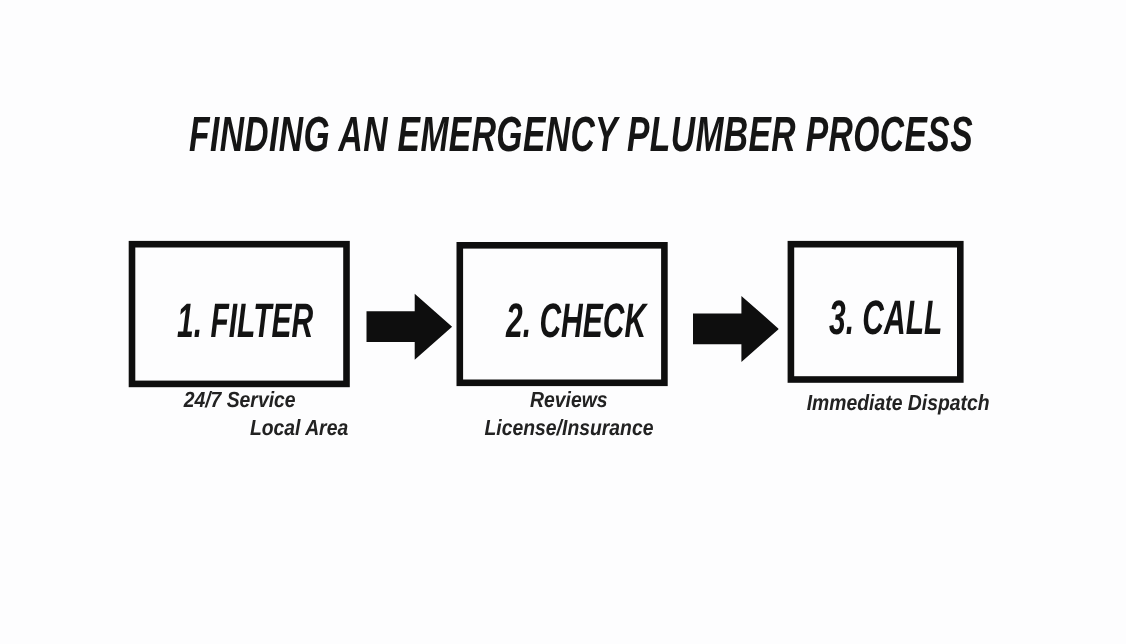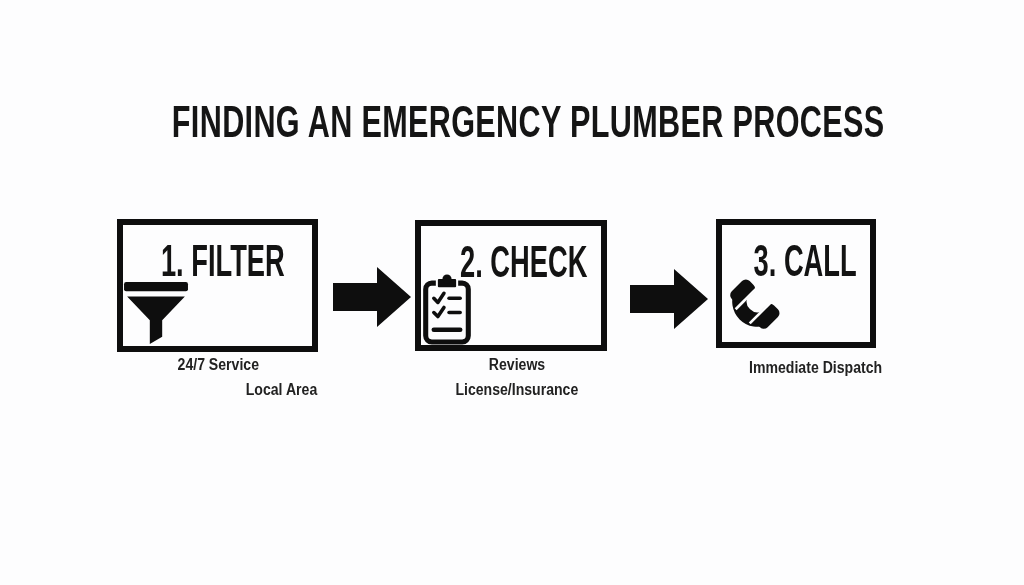--- a/index.html
+++ b/index.html
@@ -4,20 +4,21 @@
 <style>
   html, body { margin: 0; padding: 0; background: #ffffff; }
   #canvas {
     position: relative;
     width: 1024px;
     height: 585px;
     background: #fdfdfe;
     overflow: hidden;
     font-family: "Liberation Sans", sans-serif;
     color: #151515;
+    font-style: italic;
   }
   
   .title {
     position: absolute;
     top: 97px;
     left: 8px;
     width: 1024px;
     margin: 0;
     text-align: center;
     font-size: 45px;
@@ -28,22 +29,22 @@
     transform: scaleX(0.68);
     transform-origin: 512px center;
     white-space: nowrap;
   }
   
   .step-box {
     position: absolute;
     border: 6px solid #0e0e0e;
     background: #fdfdfe;
     display: flex;
-    flex-direction: column;
-    align-items: flex-start;
+    flex-direction: row;
+    align-items: center;
     box-sizing: border-box;
   }
   #box-filter { left: 117px; top: 219px; width: 201px; height: 133px; }
   #box-check  { left: 415px; top: 220px; width: 192px; height: 131px; }
   #box-call   { left: 716px; top: 219px; width: 160px; height: 129px; }
   .step-heading {
     margin-top: 12px;
     font-size: 44px;
     font-weight: 700;
     line-height: 48px;
@@ -61,21 +62,21 @@
   .connector { position: absolute; }
   #arrow-1 { left: 333px; top: 266px; }
   #arrow-2 { left: 630px; top: 268px; }
   
   .notes { position: absolute; }
   #notes-filter { left: 117px; top: 352px; width: 202px; }
   #notes-check  { left: 412px; top: 352px; width: 210px; }
   #notes-call   { left: 704px; top: 355px; width: 224px; }
   .note-line {
     line-height: 25px;
-    font-size: 16px;
+    font-size: 20px;
     font-weight: 700;
     color: #222222;
     white-space: nowrap;
   }
   .note-line.center { text-align: center; }
   .note-line.right  { text-align: right; padding-right: 2px; }
   .note-line span { display: inline-block; transform: scaleX(0.88); }
   .note-line.center span { transform-origin: center center; }
   .note-line.right  span { transform-origin: right center; }
 </style>

